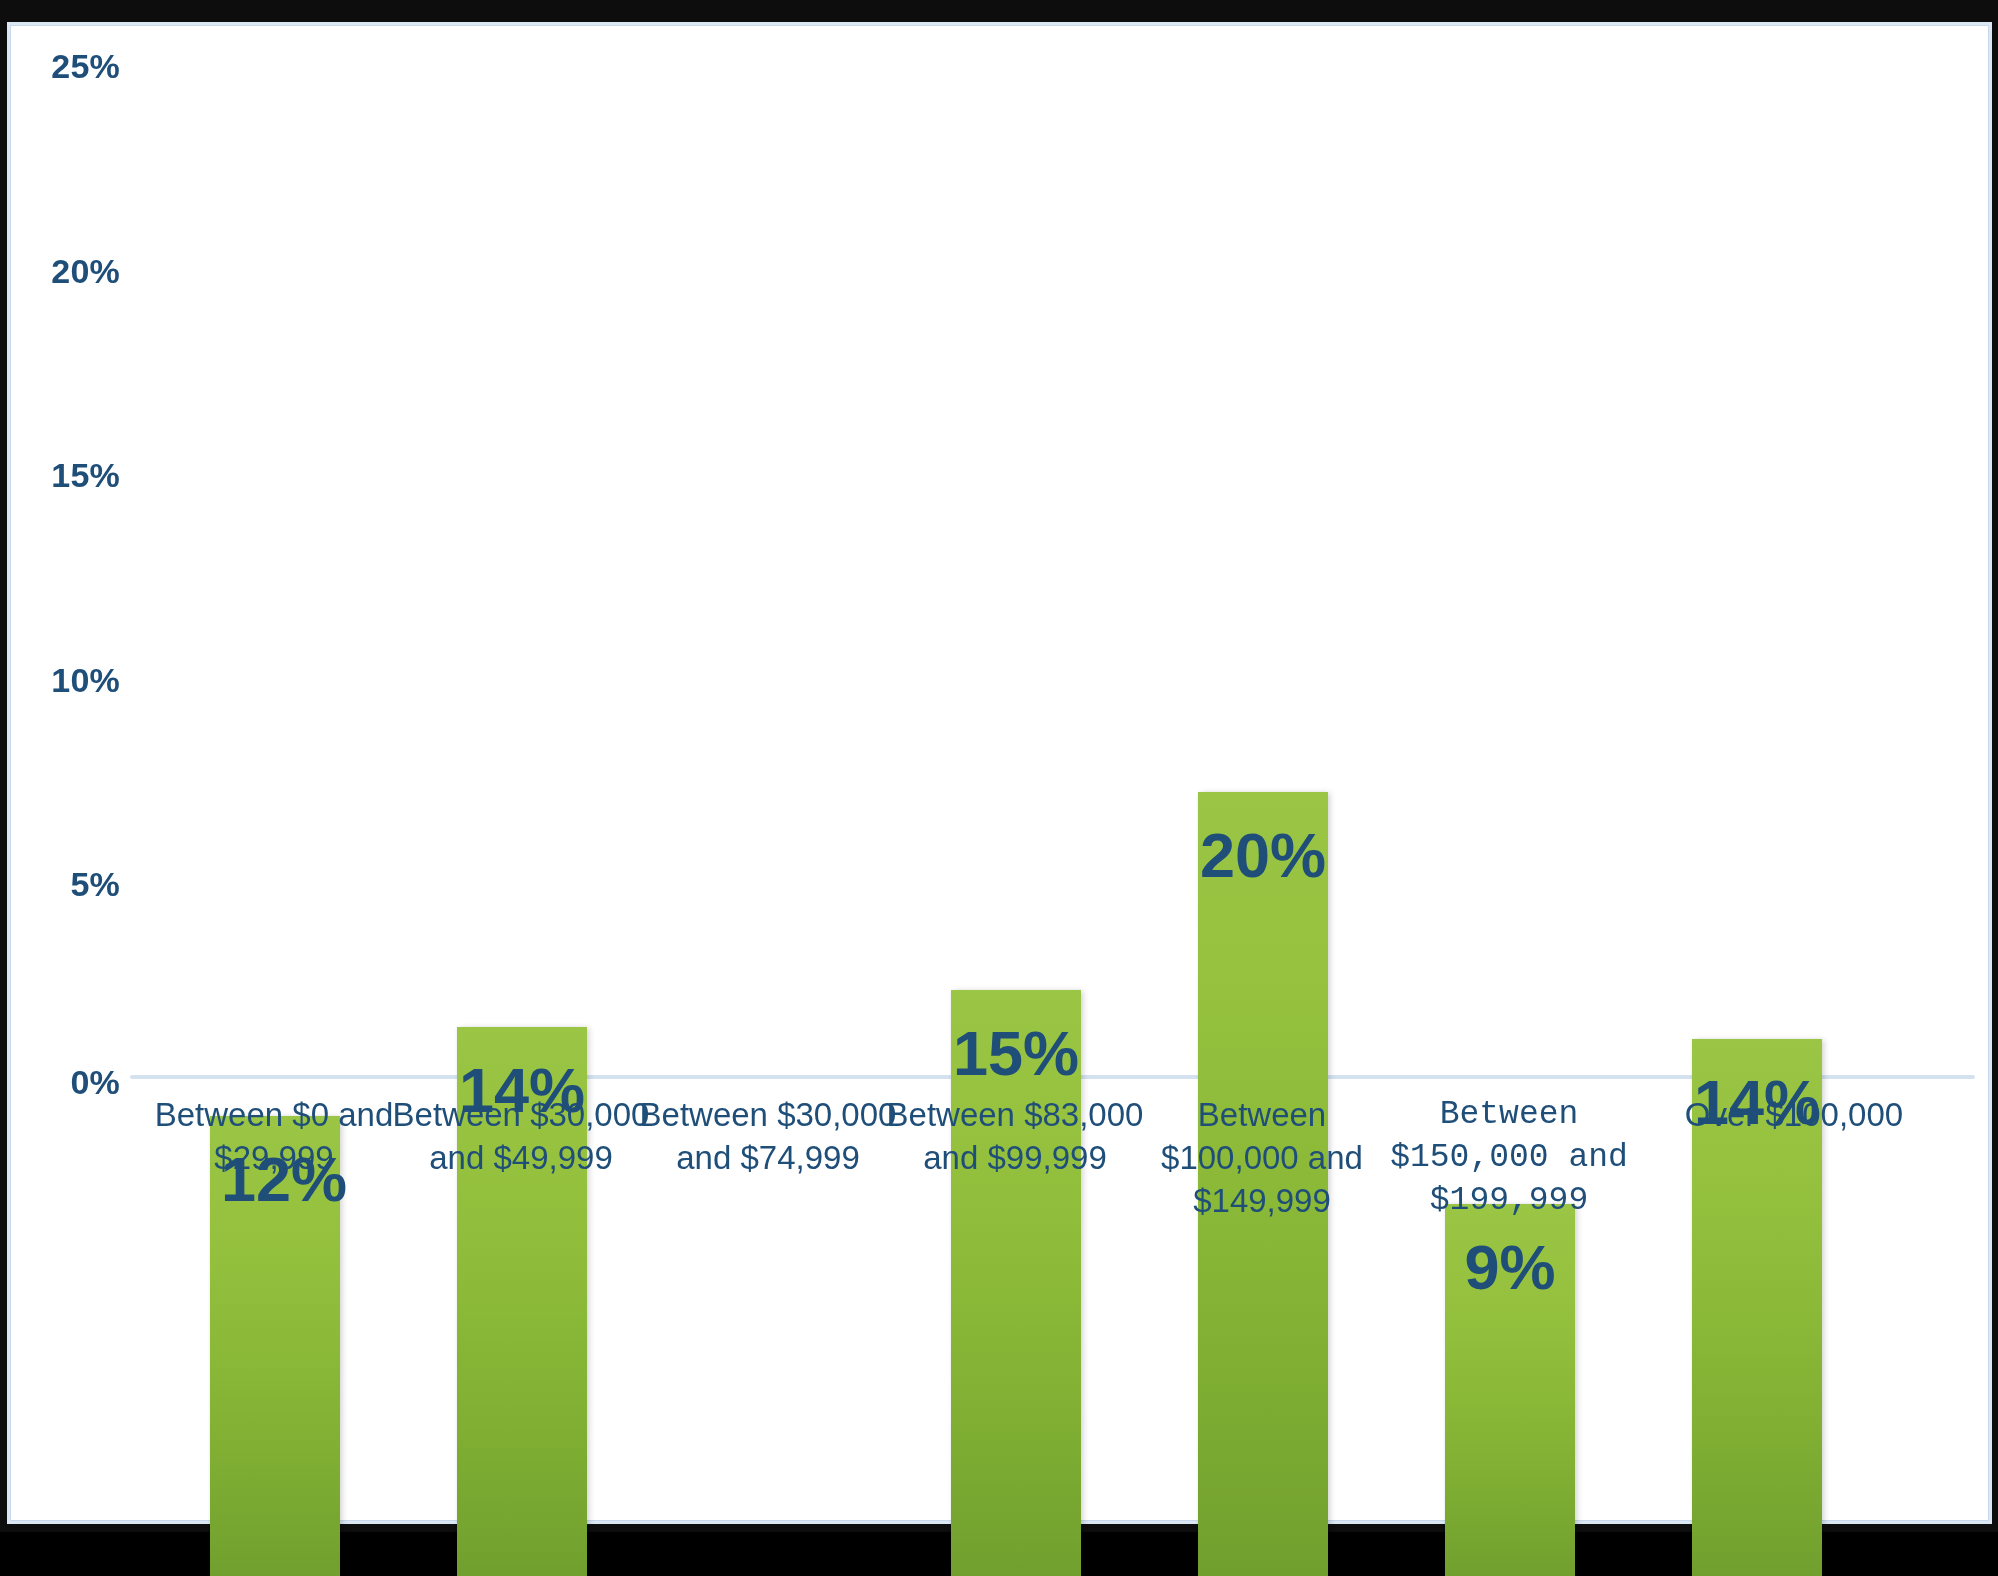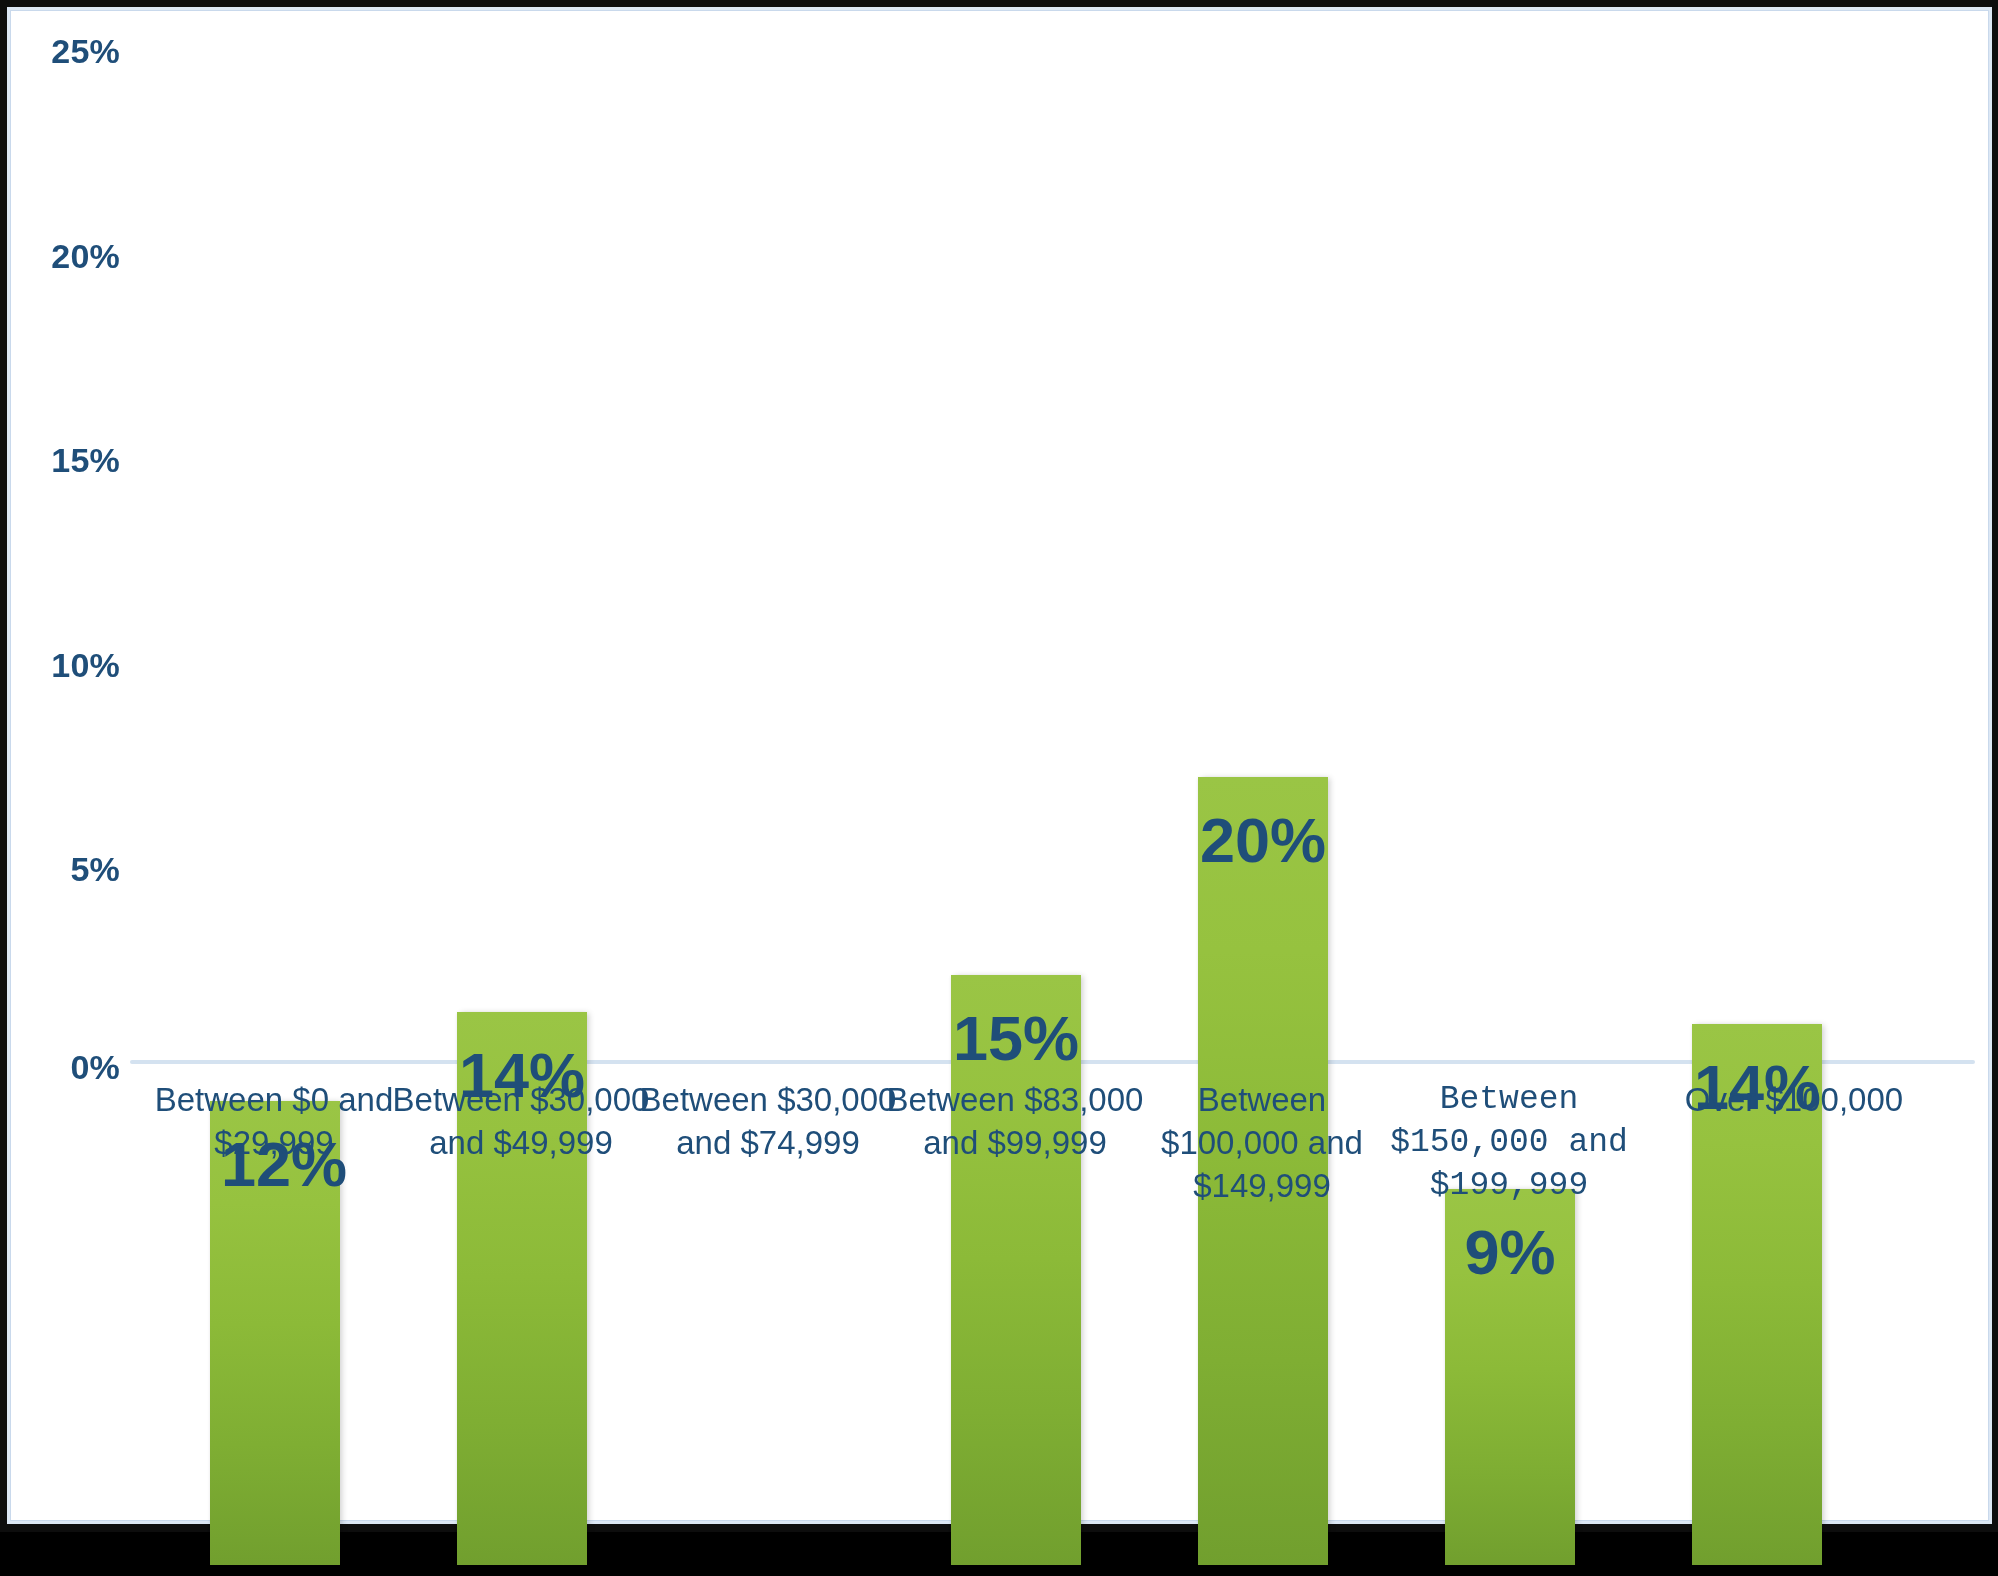--- a/index.html
+++ b/index.html
@@ -9,21 +9,21 @@
     font-family:"Liberation Sans", sans-serif;
     overflow:hidden;
   }
 
   
   #frame {
     position:absolute;
     left:0; top:0;
     width:1998px; height:1532px;
     background:#0d0d0d;
-    padding:7px 6px 8px 7px;
+    padding:22px 6px 8px 7px;
   }
   #inner-edge {
     position:relative;
     width:100%; height:100%;
     background:#ffffff;
     border:3px solid #dce7f4;
     box-shadow:0 0 0 1px #c9d9ec inset;
   }
 
   

